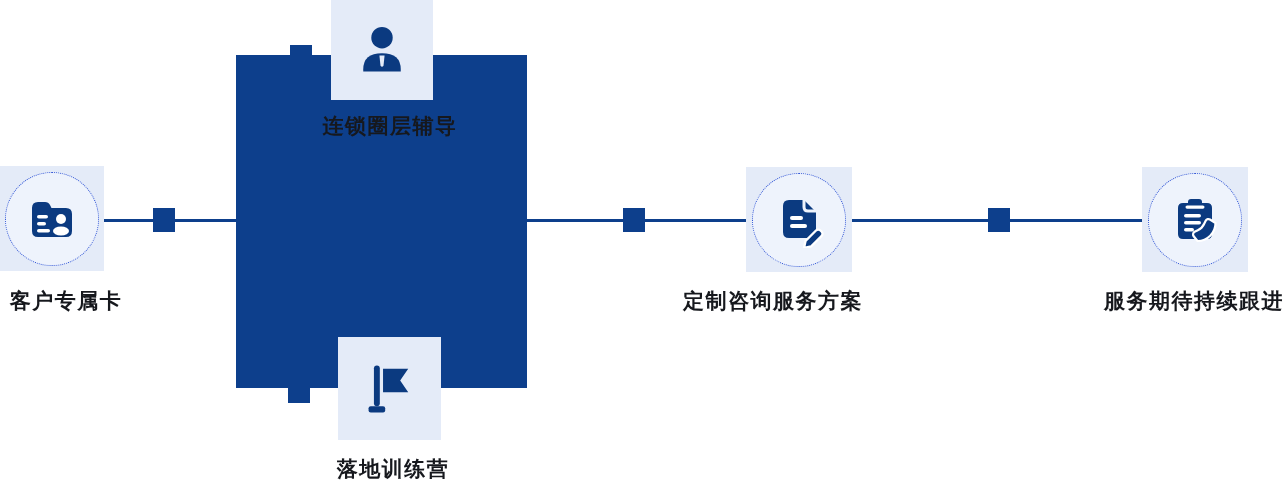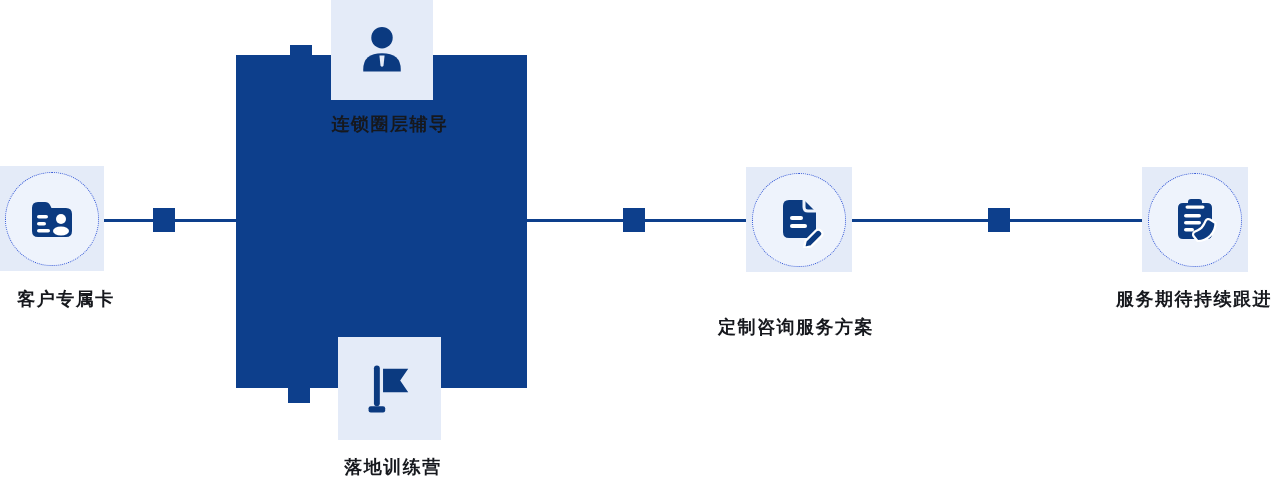--- a/index.html
+++ b/index.html
@@ -18,21 +18,21 @@
     position:absolute;width:106px;height:105px;background:var(--card_bg);
     display:flex;align-items:center;justify-content:center;
   }
   .dot-circle{
     width:94px;height:94px;border-radius:50%;
     border:1px dotted var(--dot_border);background:var(--circle_bg);
     display:flex;align-items:center;justify-content:center;box-sizing:border-box;
   }
   .flow-label{
     position:absolute;width:200px;text-align:center;
-    font-size:18px;font-weight:700;letter-spacing:1.5px;color:var(--label);
+    font-size:21px;font-weight:700;letter-spacing:1.5px;color:var(--label);
     white-space:nowrap;
   }
   svg.icon{color:var(--icon_navy);display:block;}
   svg.icon .fg{fill:currentColor;}
   svg.icon .wh{fill:#ffffff;}
 </style>
 </head>
 <body>
 
 <div class="stage">
@@ -82,21 +82,21 @@
     <div class="dot-circle">
       <svg class="icon" width="56" height="56" viewBox="0 0 56 56">
         <path class="fg" d="M12 14 q0 -6 6 -6 h15 l12 12 v20 q0 6 -6 6 H18 q-6 0 -6 -6 z"></path>
         <path d="M33 7 v8 q0 4 4 4 h9" stroke="#eef3fc" stroke-width="3" fill="none"></path>
         <rect class="wh" x="19" y="24" width="13" height="4" rx="2"></rect>
         <rect class="wh" x="19" y="32" width="17" height="4" rx="2"></rect>
         <path class="fg" d="M34.5 49 l10.5 -10.5 a3.2 3.2 0 0 1 4.5 0 l1 1 a3.2 3.2 0 0 1 0 4.5 L40 54.5 l-7 1.5 z" stroke="#ffffff" stroke-width="2.4"></path>
       </svg>
     </div>
   </div>
-  <div class="flow-label" style="left:696px;top:287px;margin-top:28px;">定制咨询服务方案</div>
+  <div class="flow-label" style="left:673px;top:287px;">定制咨询服务方案</div>
 
   <div class="step-card" style="left:1142px;top:167px;">
     <div class="dot-circle">
       <svg class="icon" width="56" height="56" viewBox="0 0 56 56">
         <rect class="fg" x="21" y="7" width="14" height="9" rx="3"></rect>
         <path class="fg" d="M11 16 q0 -5 5 -5 h24 q5 0 5 5 v26 q0 5 -5 5 H16 q-5 0 -5 -5 z"></path>
         <rect class="wh" x="18.5" y="13.5" width="19" height="3.2" rx="1.6"></rect>
         <rect class="wh" x="17" y="22" width="17" height="3.6" rx="1.8"></rect>
         <rect class="wh" x="17" y="29" width="17" height="3.6" rx="1.8"></rect>
         <rect class="wh" x="17" y="36" width="10" height="3.6" rx="1.8"></rect>

